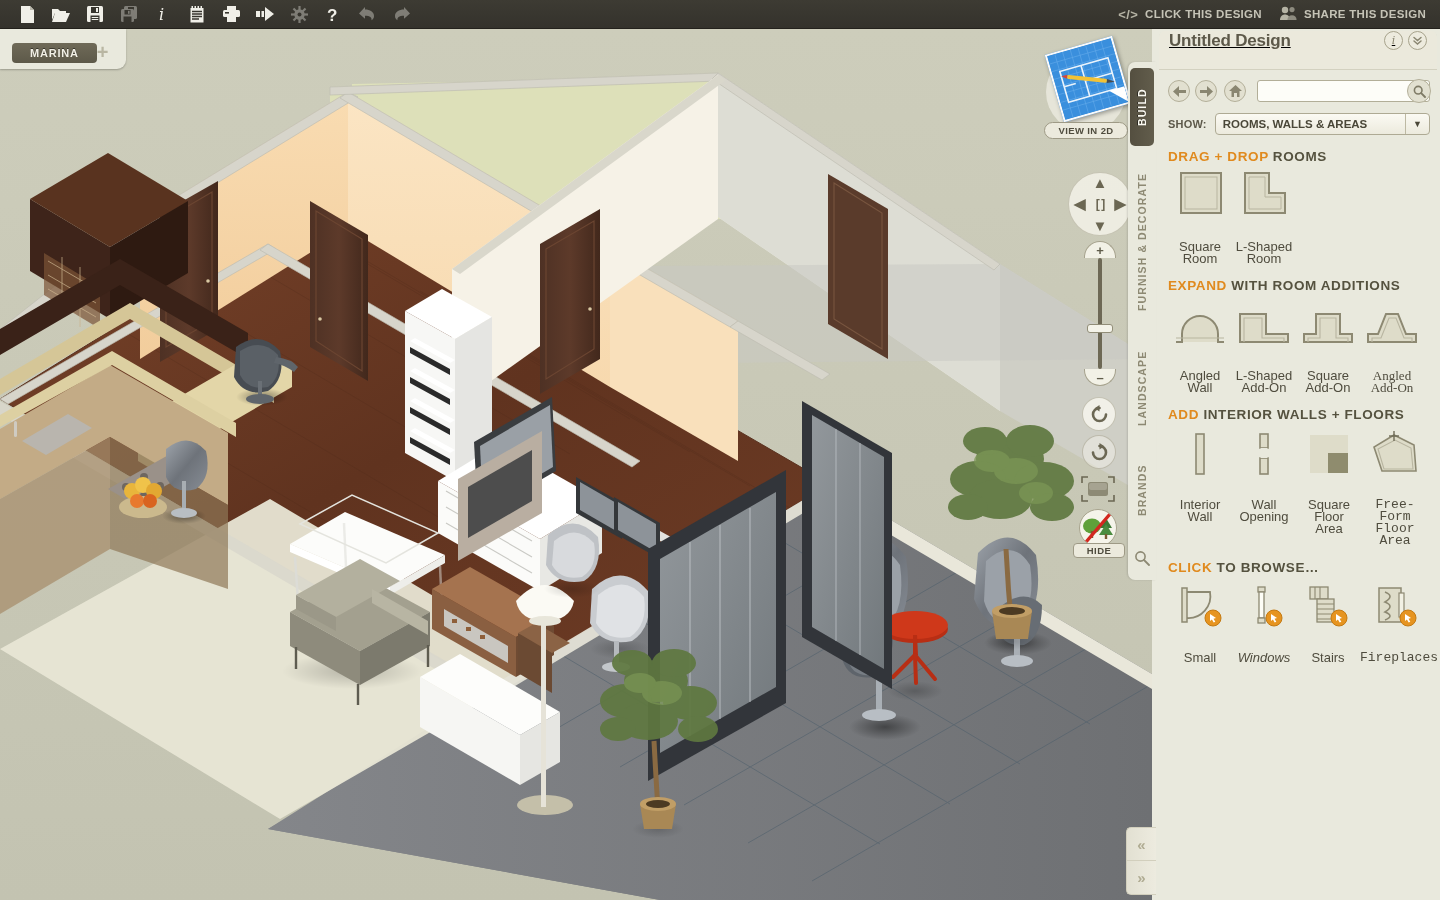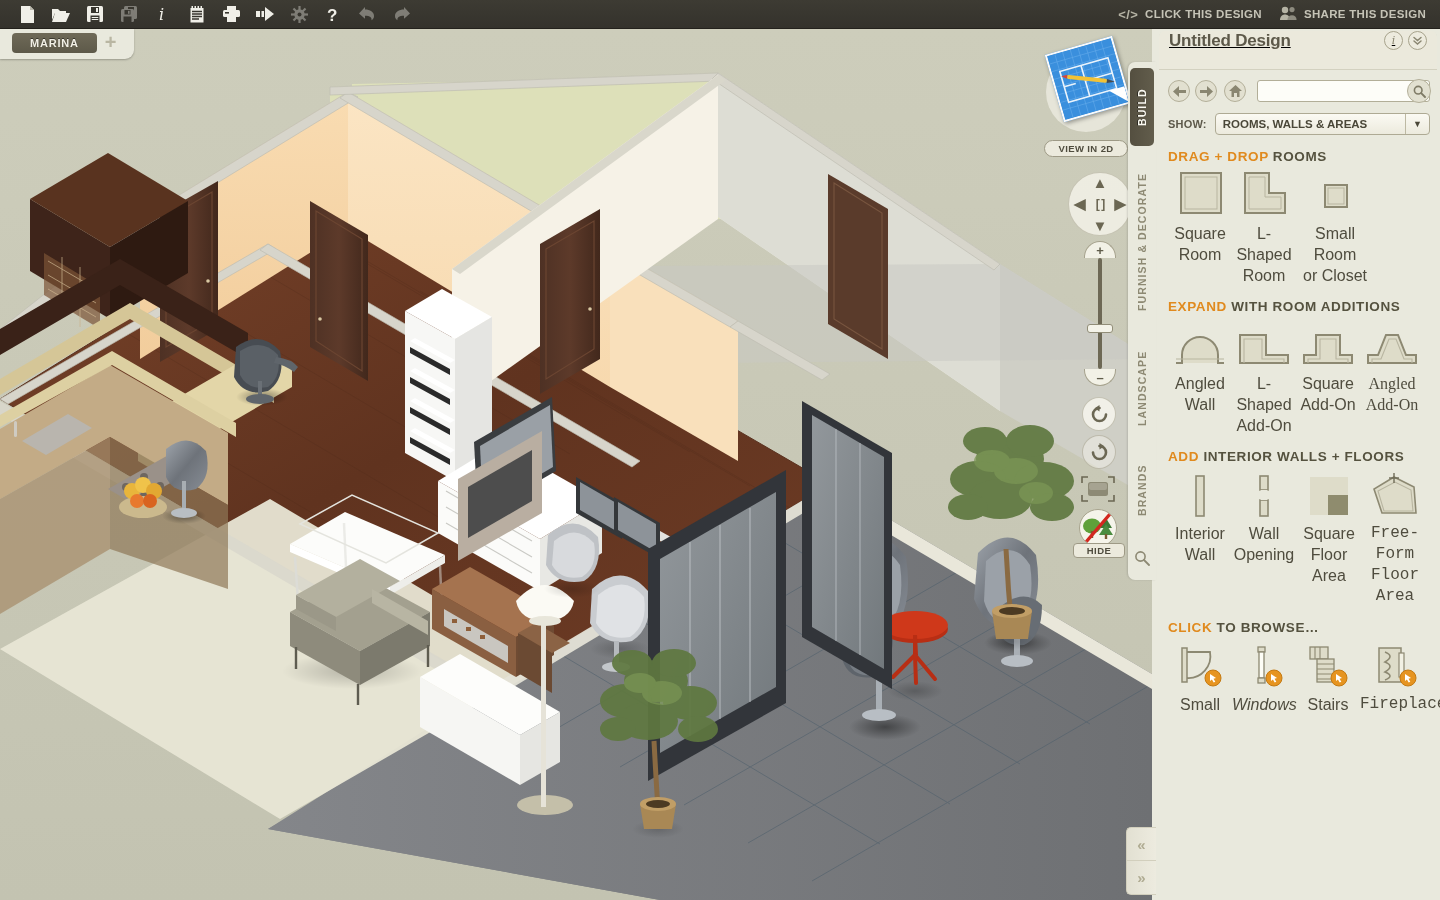--- a/index.html
+++ b/index.html
@@ -35,22 +35,22 @@
 
   
   .tabstrip {
     position: absolute; left: 0; top: 29px; width: 1440px; height: 33px;
     background: transparent; z-index: 30;
   }
   .tabgroup {
     position: absolute; left: 0; top: 0;
     background: #e9e9dd;
     border-bottom-right-radius: 9px;
-    padding: 4px 14px 6px 12px;
-    display: flex; align-items: center; gap: 8px;
+    padding: 14px 14px 6px 12px;
+    display: flex; align-items: center; gap: 0;
     box-shadow: 0 1px 2px rgba(0,0,0,.25);
   }
   .proj-tab {
     background: linear-gradient(#6f6a58, #5d5949);
     color: #f2f0e6; font-size: 11px; font-weight: bold; letter-spacing: .8px;
     padding: 4px 18px; border-radius: 4px;
     text-shadow: 0 -1px 0 rgba(0,0,0,.45);
     cursor: pointer;
   }
   .tab-add {
@@ -77,21 +77,21 @@
     position: absolute; left: 13px; top: -2px; width: 70px; height: 70px;
     transform: rotate(-16deg);
     background: #2f86d8; border: 2px solid #fafafa;
     box-shadow: 1px 2px 4px rgba(0,0,0,.35);
     cursor: pointer;
   }
   .view2d-label {
     position: absolute; left: 4px; top: 76px; width: 84px;
     background: #eceadd; border: 1px solid #9e9a86; border-radius: 9px;
     font-size: 9.5px; font-weight: bold; color: #4f4c3e; letter-spacing: .4px;
-    text-align: center; padding: 2px 0; cursor: pointer; margin-top: 18px;
+    text-align: center; padding: 2px 0; cursor: pointer;
   }
   .pan-dial {
     position: absolute; right: 20px; top: 143px; width: 64px; height: 64px;
     border-radius: 50%; background: rgba(243,242,232,.85);
     border: 1px solid rgba(160,156,136,.5);
     cursor: pointer; z-index: 20;
   }
   .pan-dial span { position: absolute; color: #6b6753; font-weight: bold; }
   .pan-up   { left: 50%; top: 1px; transform: translateX(-50%); font-size: 15px; }
   .pan-down { left: 50%; bottom: 1px; transform: translateX(-50%); font-size: 15px; }
@@ -234,21 +234,21 @@
   .sec-items { display: flex; gap: 0; }
   .sec-item {
     display: flex; flex-direction: column; align-items: center;
     cursor: pointer; text-align: center;
   }
   .sec-item .glyph {
     height: 48px; display: flex; align-items: flex-end; justify-content: center;
     margin-bottom: 4px; position: relative;
   }
   .sec-item .cap {
-    font-size: 16px; line-height: 21px; color: #4f4c3e; width: 100%;
+    font-size: 13px; line-height: 12px; color: #4f4c3e; width: 100%; margin-top: 18px;
   }
 
   
   .collapse-stack {
     position: absolute; left: 1126px; top: 827px; width: 30px; z-index: 26;
   }
   .collapse-btn {
     width: 30px; height: 34px; background: linear-gradient(90deg,#e2e0d2,#edebdf);
     border: 1px solid #d2cfbd; border-right: none;
     display: flex; align-items: center; justify-content: center;
@@ -1004,30 +1004,20 @@
           <div class="sec-item" style="width:64px;">
             <div class="glyph">
               <svg width="50" height="48" viewBox="0 0 50 48">
                   <path d="M6,2 H30 V22 H46 V42 H6 Z" fill="#dedcc9" stroke="#8d8972" stroke-width="2"></path>
                   <path d="M10,6 H26 V26 H42 V38 H10 Z" fill="none" stroke="#b8b5a0" stroke-width="1"></path>
                 </svg>
             </div>
             <div class="cap" style="white-space:pre-line;">L-Shaped
 Room</div>
           </div>
-          <div class="sec-item" style="width:78px;">
-            <div class="glyph">
-              <svg width="50" height="48" viewBox="0 0 50 48">
-                  <rect x="15" y="14" width="22" height="22" fill="#dedcc9" stroke="#8d8972" stroke-width="2"></rect>
-                  <rect x="18" y="17" width="16" height="16" fill="none" stroke="#b8b5a0" stroke-width="1"></rect>
-                </svg>
-            </div>
-            <div class="cap" style="white-space:pre-line;">Small Room
-or Closet</div>
-          </div>
         </div>
       </div>
 
       <div class="sec">
         <div class="sec-head">
           <span class="hl">EXPAND</span><span> WITH ROOM ADDITIONS</span>
         </div>
         <div class="sec-items">
           <div class="sec-item" style="width:64px;">
             <div class="glyph">

